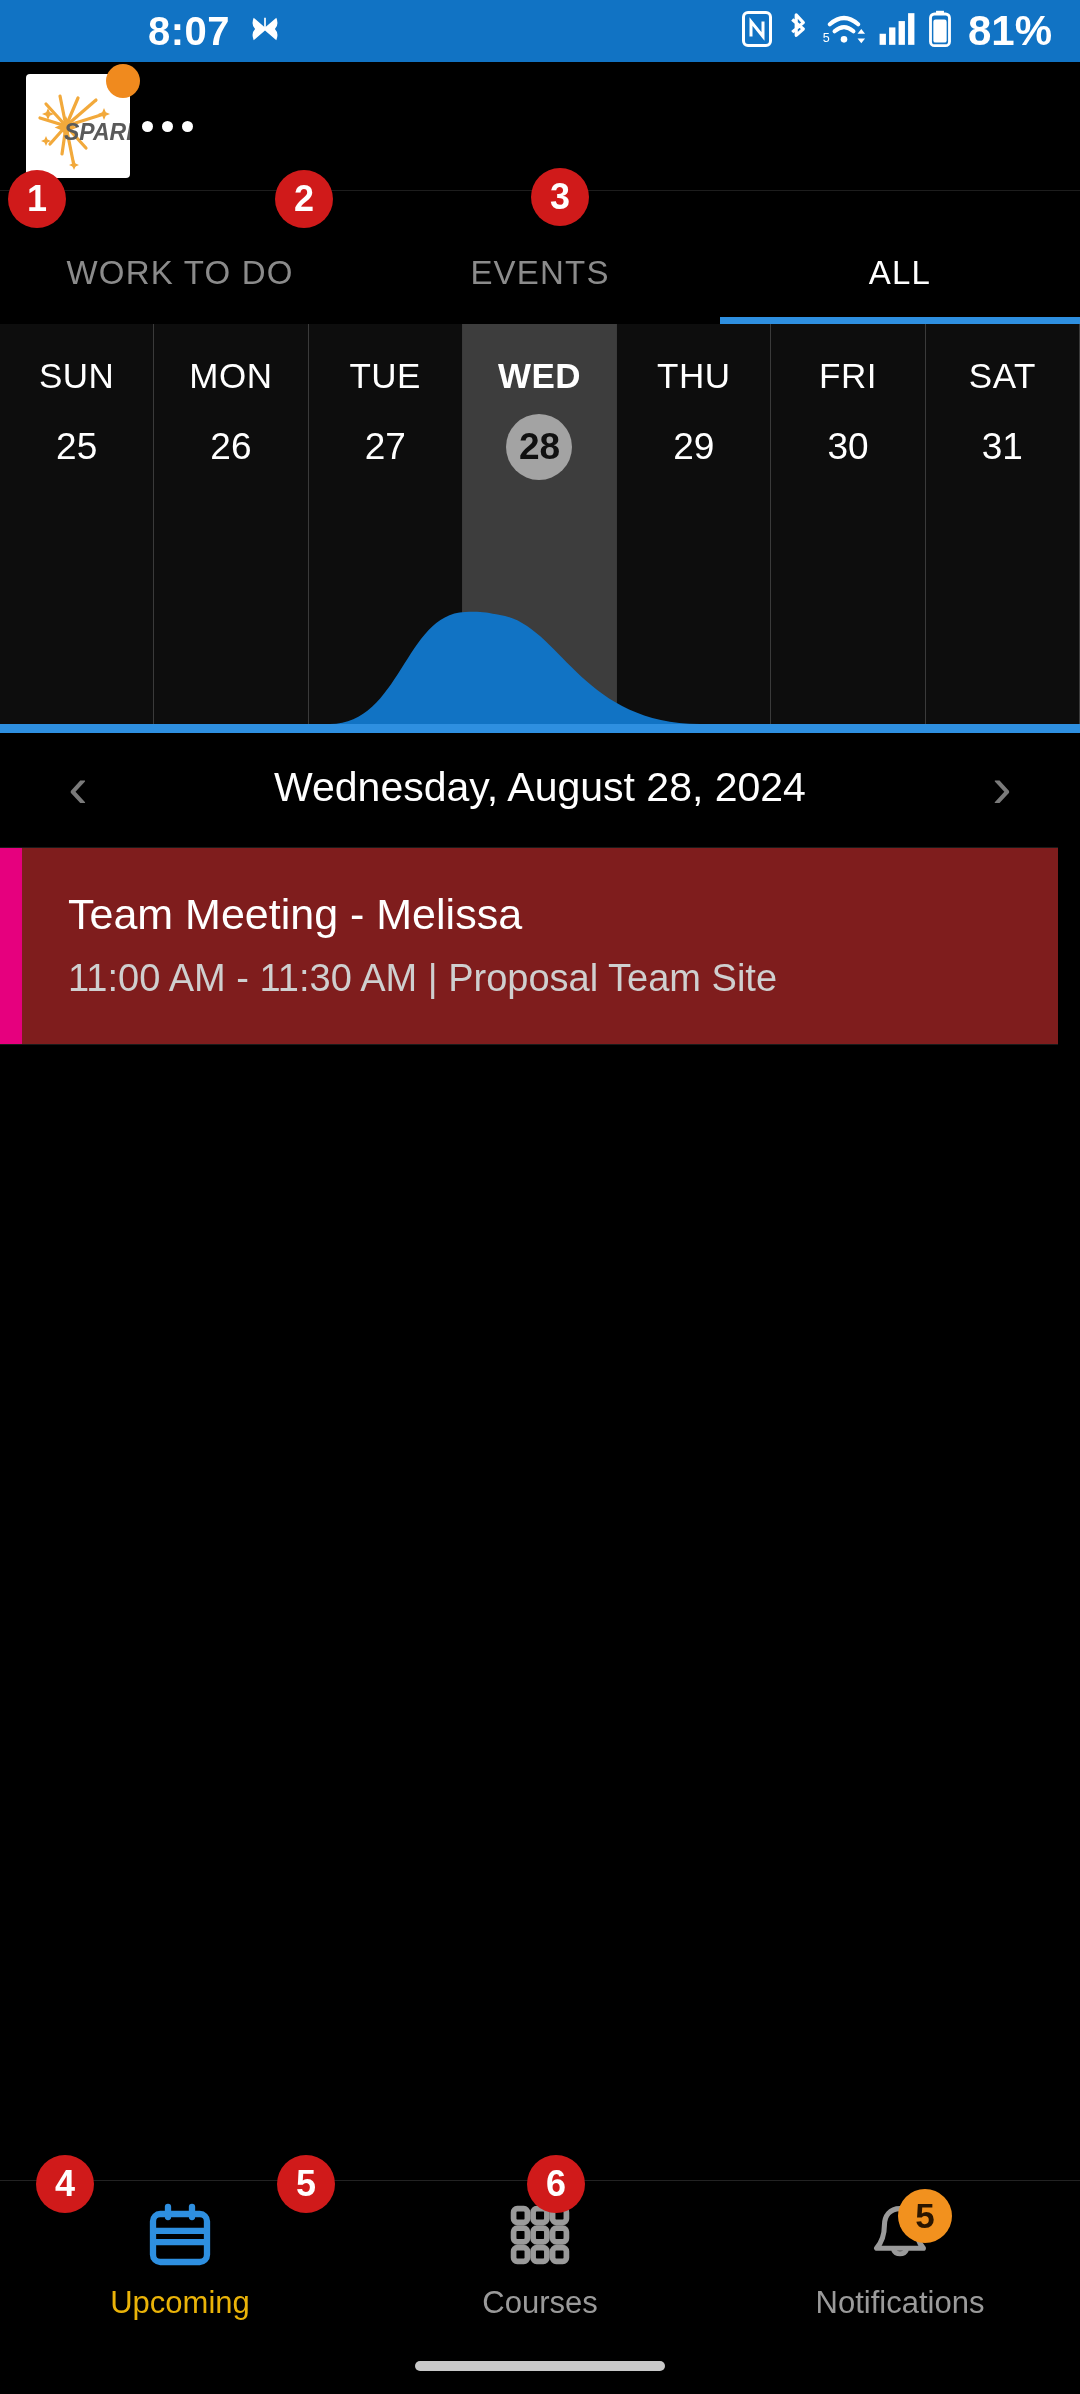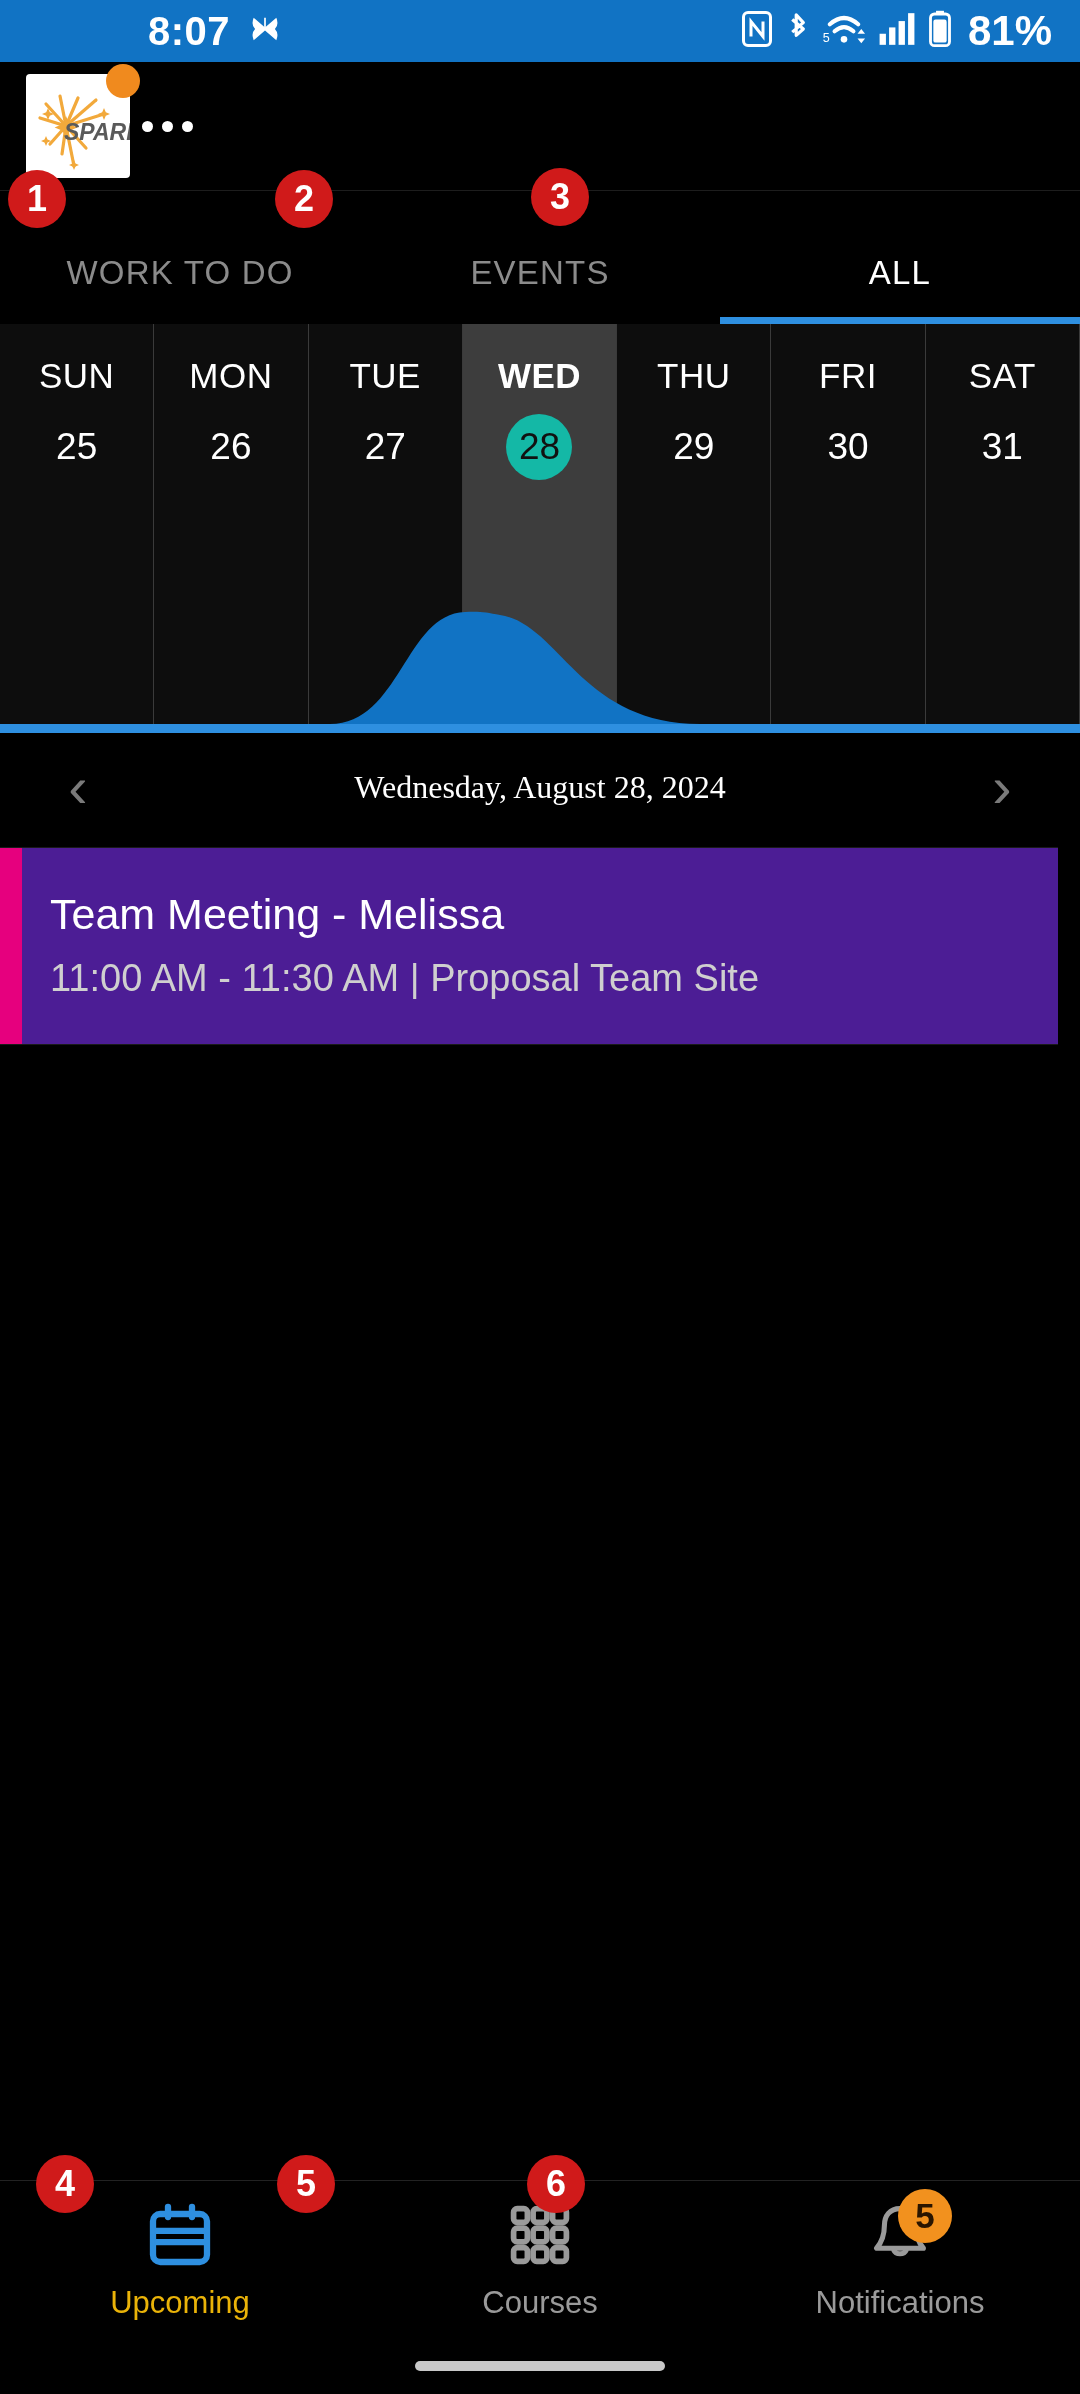--- a/index.html
+++ b/index.html
@@ -73,37 +73,37 @@
   }
   .daycol:last-child { border-right: none; }
   .daycol.sel { background: #3d3d3d; }
   .dow { font-size: 35px; color: #fff; letter-spacing: .5px; }
   .daycol.sel .dow { font-weight: 700; }
   .dnum {
     margin-top: 18px; font-size: 37px; color: #fff;
     width: 66px; height: 66px; display: flex; align-items: center; justify-content: center;
   }
   .daycol.sel .dnum {
-    background: #14b8a6; color: #111; border-radius: 50%; font-weight: 400; text-align: right;
+    background: #a3a3a3; color: #111; border-radius: 50%; font-weight: 700; text-align: right;
   }
   .hill { position: absolute; left: 0; bottom: 0; width: 1080px; height: 400px; pointer-events: none; }
   .weekstrip-base { height: 9px; background: #2E8FE0; }
 
   
   .datenav {
     height: 108px; display: flex; align-items: center;
     justify-content: space-between; padding: 0 48px; background: #000;
   }
   .chev { color: #7a7a7a; font-size: 58px; line-height: 1; width: 60px; text-align: center; font-weight: 300; }
-  .datenav-label { color: #fff; font-size: 32px; font-family: Liberation Serif, serif; }
+  .datenav-label { color: #fff; font-size: 41px; }
 
   
   .eventlist { background: #000; padding-top: 6px; }
   .event-card {
-    position: relative; background: #4c1d95; padding: 42px 0 44px 50px;
+    position: relative; background: #7f1d1d; padding: 42px 0 44px 68px;
     border-top: 1px solid #1a1a1a; border-bottom: 1px solid #1a1a1a;
     margin-right: 22px;
   }
   .event-accent {
     position: absolute; left: 0; top: 0; bottom: 0; width: 22px; background: #E6007E;
   }
   .event-title { color: #fff; font-size: 43px; margin-bottom: 18px; }
   .event-sub { color: #cfcfcf; font-size: 38px; }
 
   

